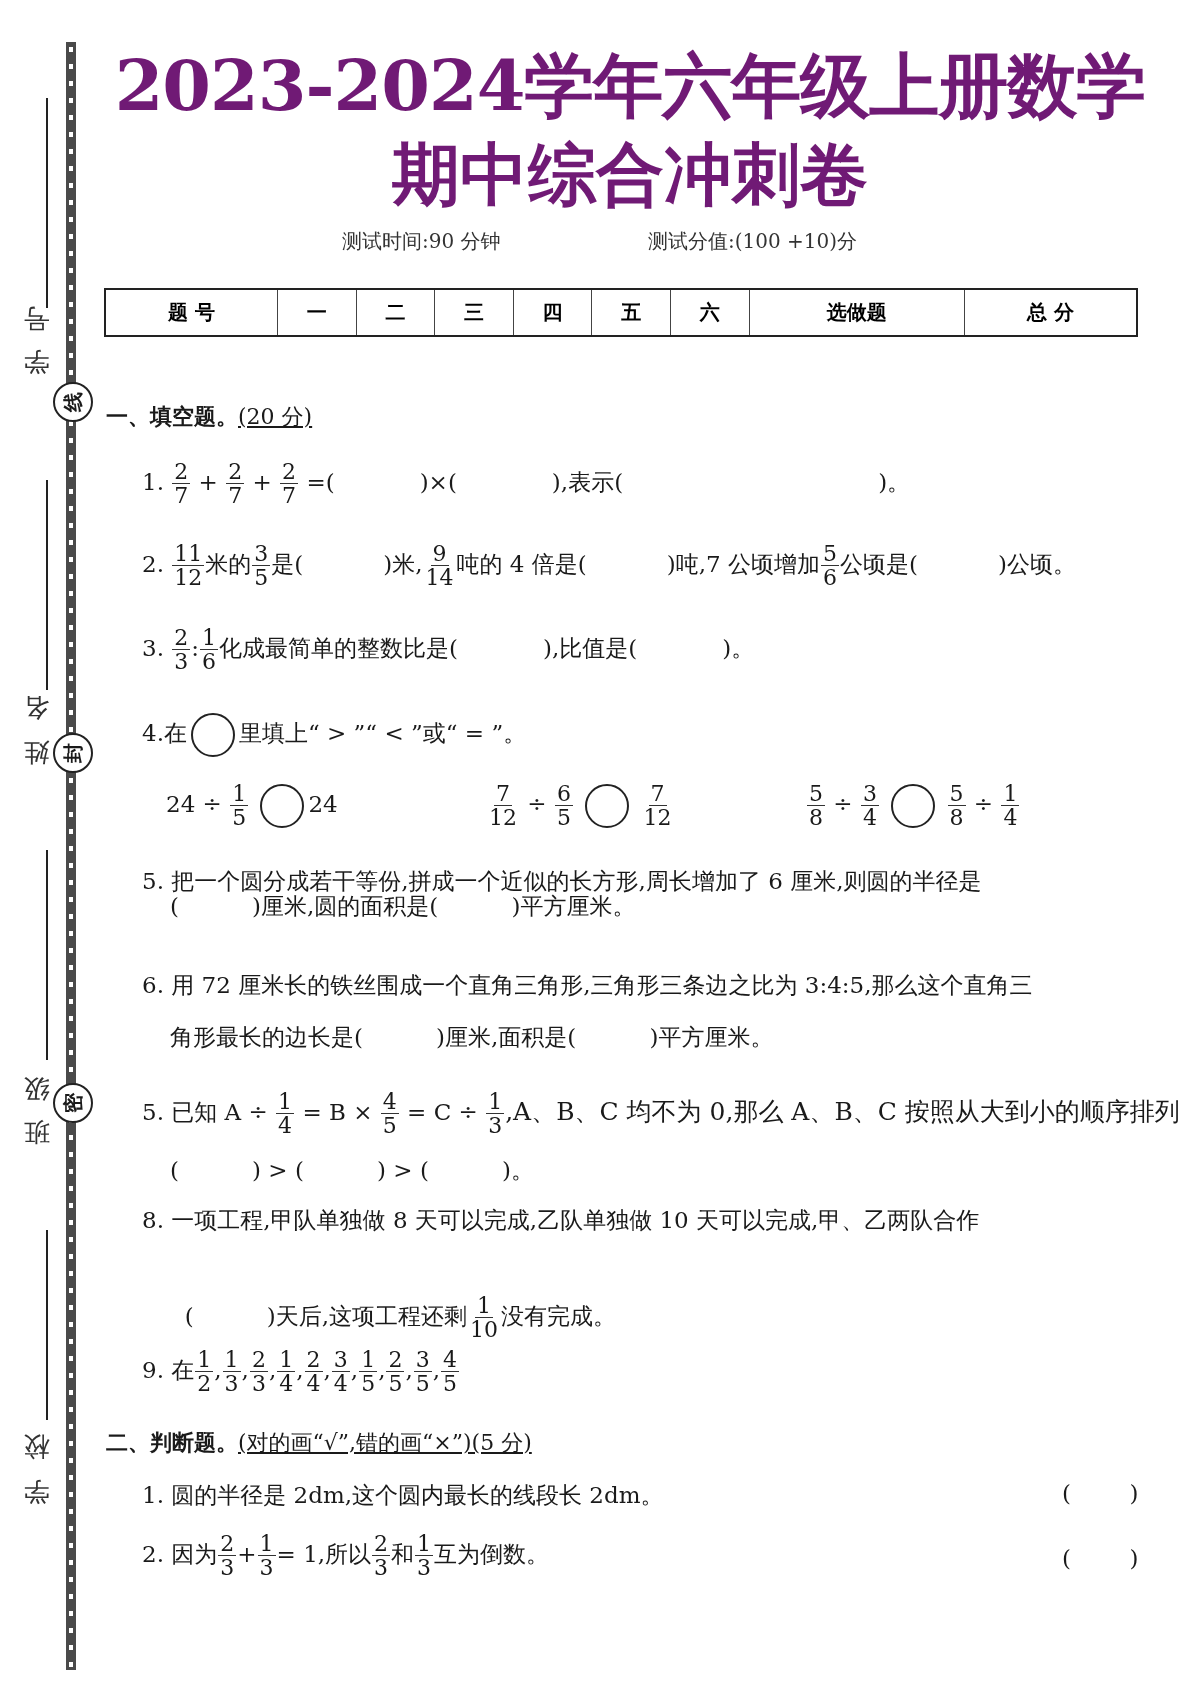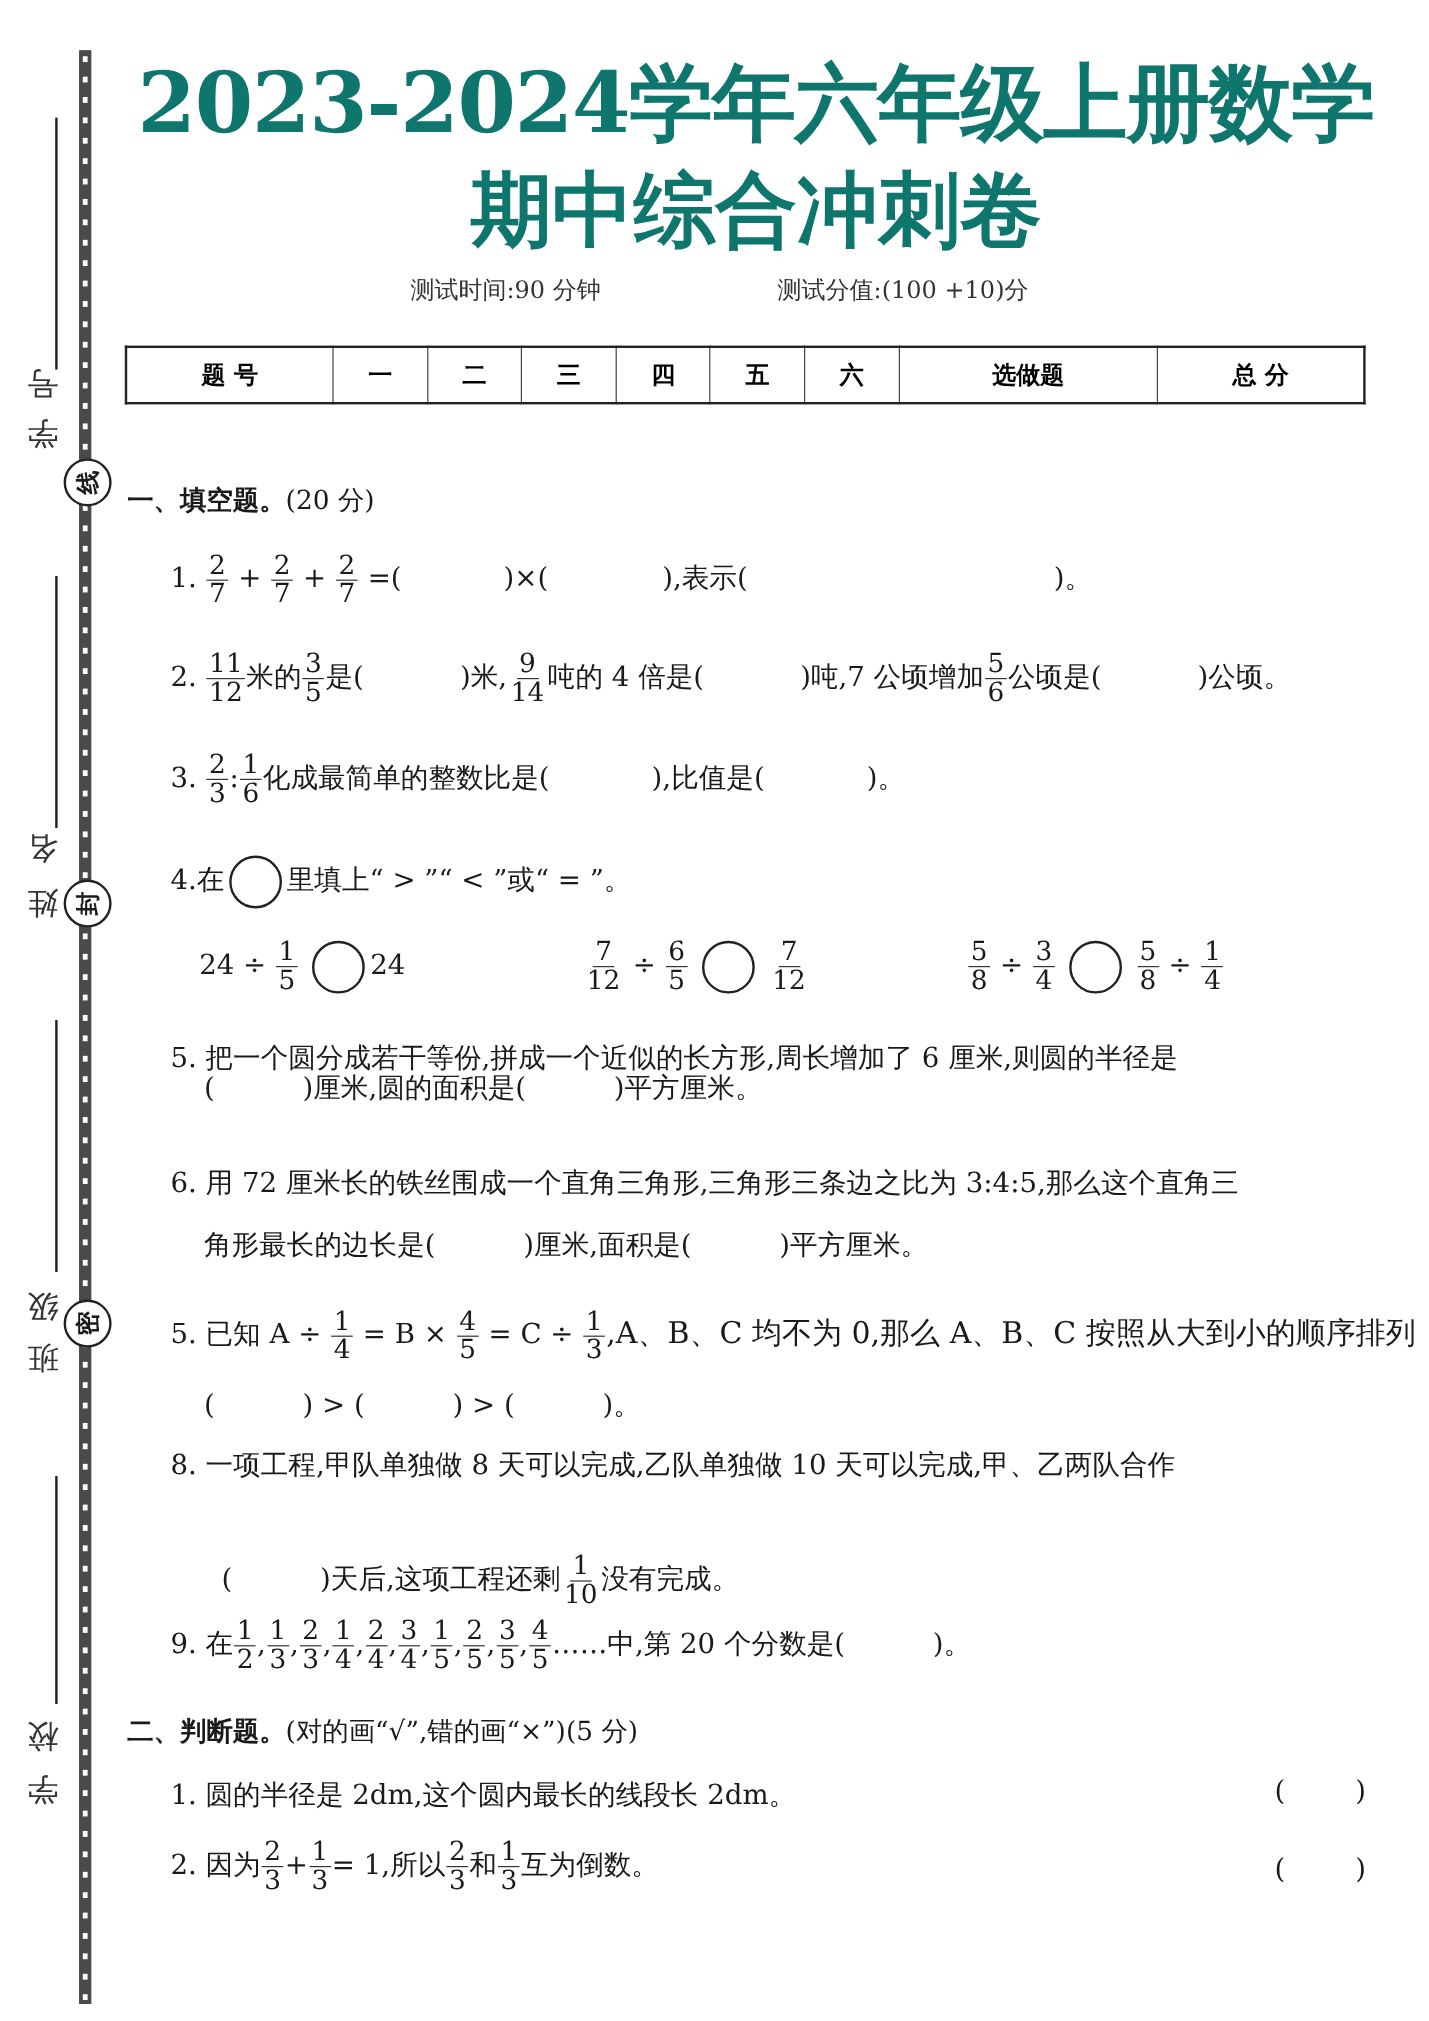--- a/index.html
+++ b/index.html
@@ -23,33 +23,33 @@
   .seal span { display:inline-block; transform: rotate(-90deg); }
   .fill-line { position: absolute; left: 46px; width: 2px; background: #222; }
   .side-label {
     position: absolute; left: 18px; width: 40px; font-size: 26px; color: #333;
     font-family: "DejaVu Sans", sans-serif; writing-mode: vertical-rl; transform: rotate(180deg);
     letter-spacing: 18px; text-align: center;
   }
   
   .title {
     position: absolute; left: 100px; width: 1060px; text-align: center; font-weight: bold;
-    font-family: "DejaVu Serif", serif; color: #0f766e;
+    font-family: "DejaVu Serif", serif; color: #701a75;
   }
   .title1 { top: 40px; font-size: 70px; letter-spacing: -1px; }
   .title2 { top: 130px; font-size: 68px; }
   .meta { position: absolute; top: 228px; font-size: 20px; color: #333; }
   
   table.score {
     position: absolute; left: 104px; top: 288px; width: 1034px; border-collapse: collapse;
     border: 2px solid #222; font-family: "DejaVu Sans", sans-serif;
   }
   table.score td { border: 1px solid #444; height: 43px; text-align: center; font-size: 20px; font-weight: bold; color: #000000; }
   .section-head { position: absolute; left: 106px; font-size: 22px; font-weight: bold; font-family: "DejaVu Sans", sans-serif; }
-  .section-head .sub { font-weight: normal; font-family: "DejaVu Serif", serif; }
+  .section-head .sub { font-weight: normal; font-family: "DejaVu Serif", serif; text-decoration: underline; }
   .q { position: absolute; left: 142px; font-size: 23px; white-space: nowrap; color: #1a1a1a; }
   .frac { display: inline-flex; flex-direction: column; align-items: center; vertical-align: middle; font-size: 22px; line-height: 1.05; margin: 0 1px; }
   .frac .n { padding: 0 2px; border-bottom: 1.5px solid #333; }
   .frac .d { padding: 0 2px; }
   .blank { display: inline-block; }
   .circle { display: inline-block; width: 40px; height: 40px; border: 2px solid #222; border-radius: 50%; vertical-align: middle; margin: 0 4px; }
   .paren-right { position: absolute; font-size: 23px; }
 </style>
 </head>
 <body>
@@ -251,21 +251,21 @@
       <span class="d">5</span>
     </span>,<span class="frac">
       <span class="n">2</span>
       <span class="d">5</span>
     </span>,<span class="frac">
       <span class="n">3</span>
       <span class="d">5</span>
     </span>,<span class="frac">
       <span class="n">4</span>
       <span class="d">5</span>
-    </span><span style="white-space:pre">……中,第 20 个分数是(          )。</span>
+    </span>
 </div>
 
 <div class="section-head" style="top:1428px;">
   <span>二、判断题。</span><span class="sub">(对的画“√”,错的画“×”)(5 分)</span>
 </div>
 
 <div class="q" style="top:1480px;">1. 圆的半径是 2dm,这个圆内最长的线段长 2dm。</div>
 <div class="paren-right" style="top:1480px;left:1062px;white-space:pre;">(        )</div>
 
 <div class="q" style="top:1532px;">

